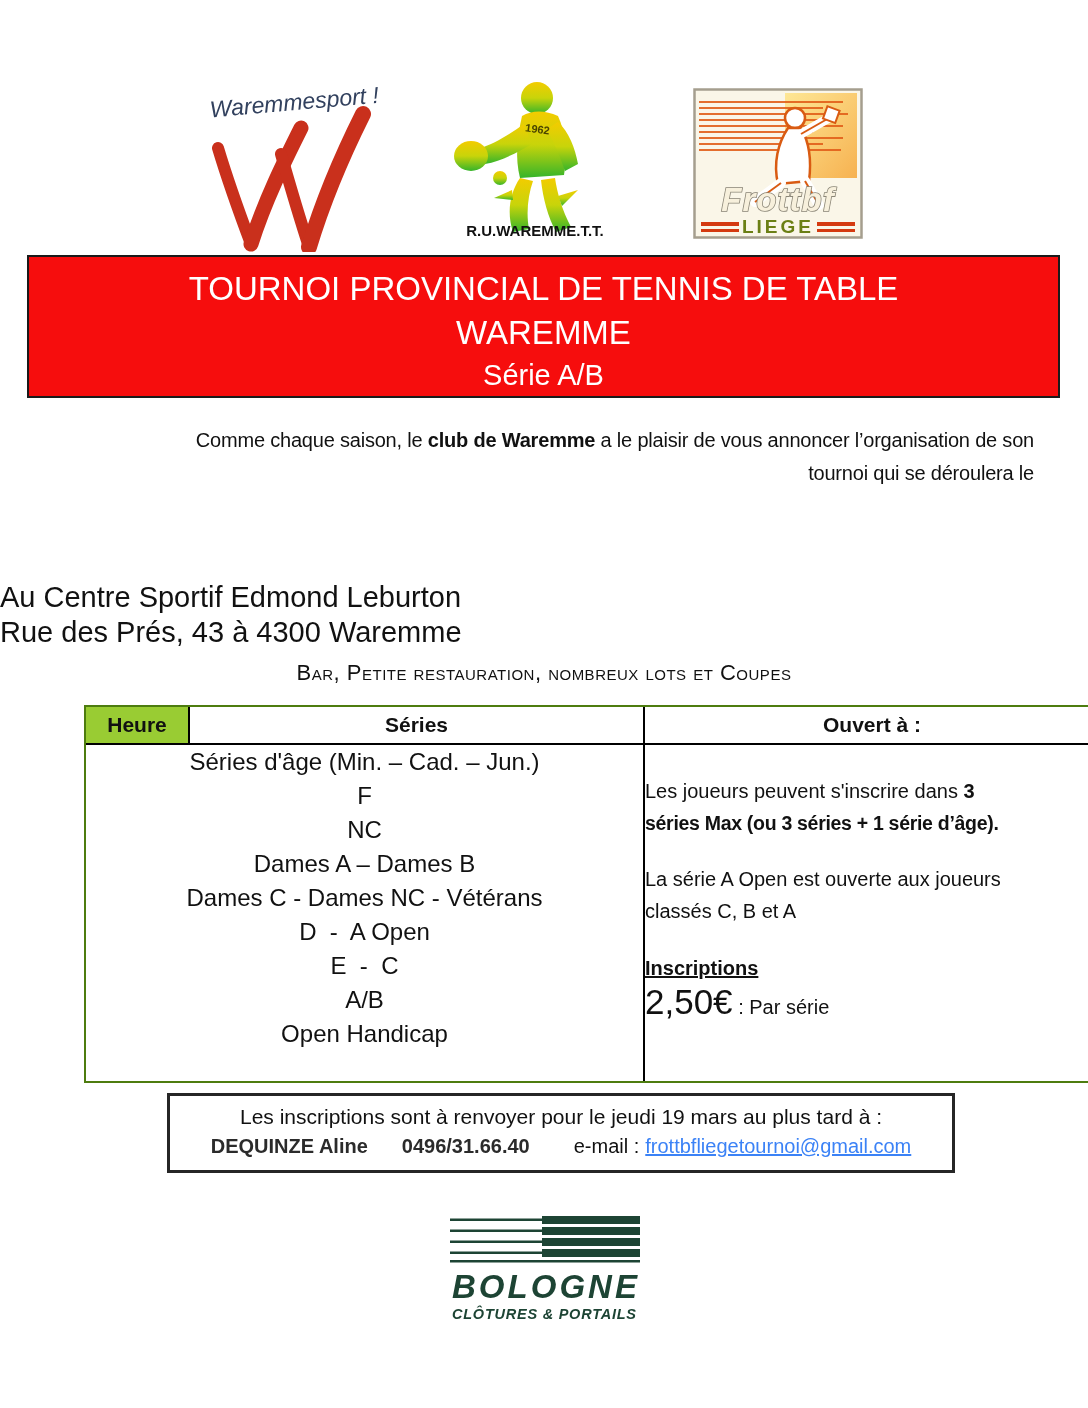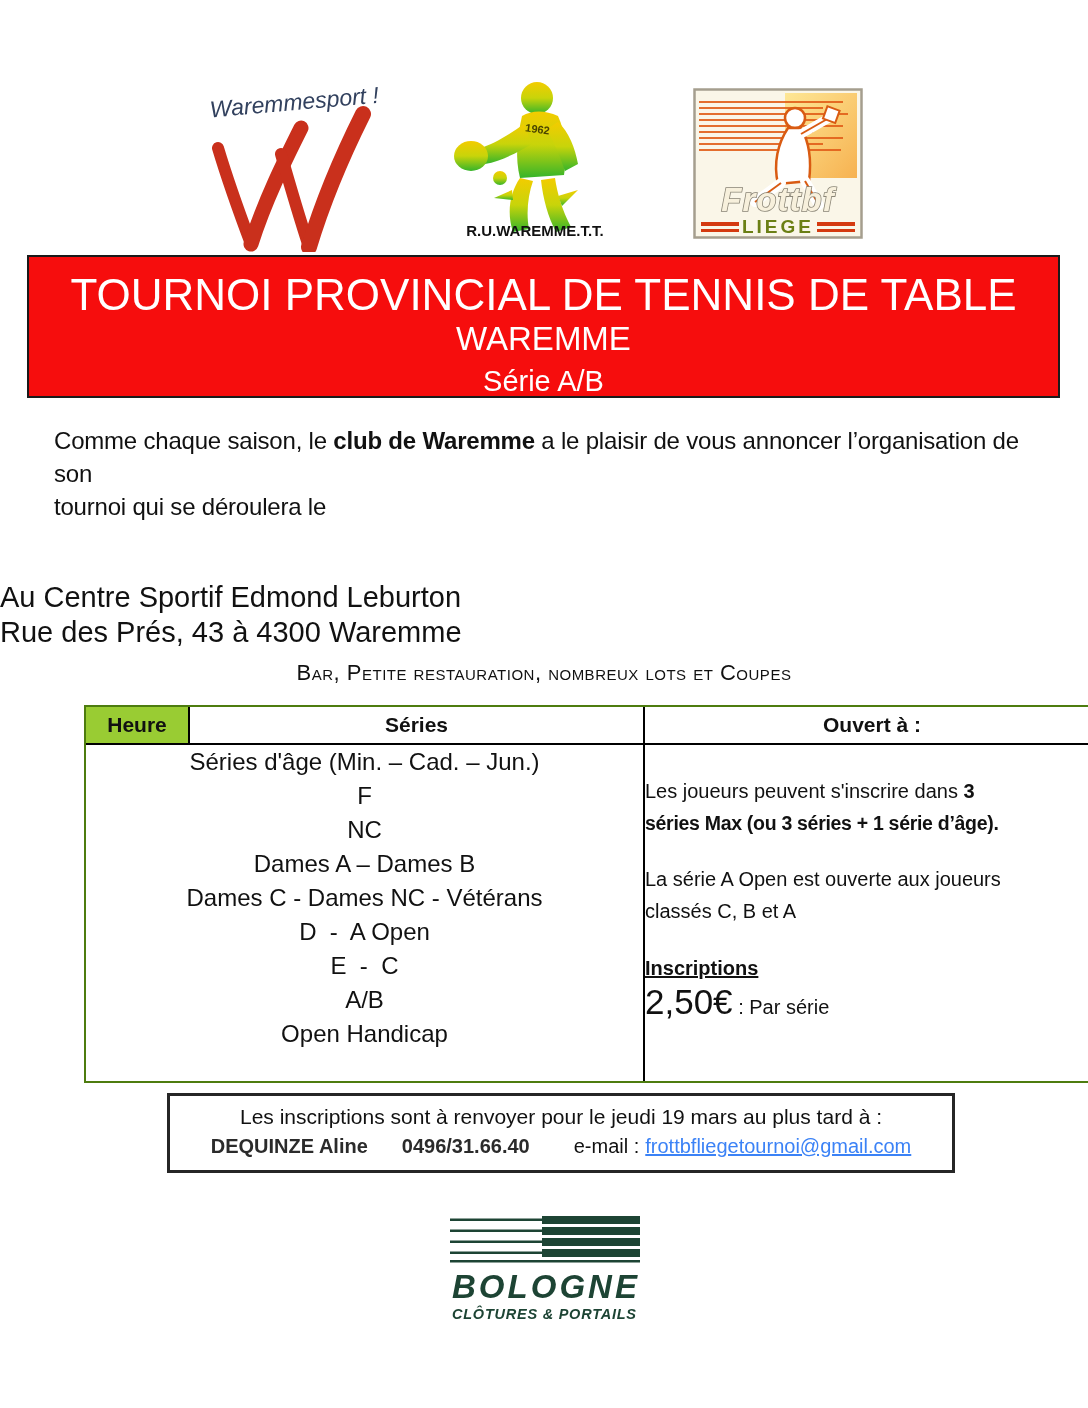--- a/index.html
+++ b/index.html
@@ -11,28 +11,28 @@
   .logo { position:absolute; }
   .logo-waremmesport { left:193px; top:80px; }
   .logo-player       { left:440px; top:78px; }
   .logo-frottbf      { left:693px; top:88px; }
 
   
   .banner {
     position:absolute; left:27px; top:255px; width:1029px; height:139px;
     background:#F60D0D; border:2px solid #1a1a1a; color:#fff; text-align:center;
   }
-  .banner .l1 { padding-top:16px; font-size:44px; line-height:44px; }
+  .banner .l1 { padding-top:10px; font-size:33px; line-height:44px; }
   .banner .l2 { font-size:33px; line-height:44px; }
   .banner .l3 { font-size:29px; line-height:40px; }
 
   
   .intro {
-    position:absolute; left:54px; top:424px; width:980px; text-align:left;
-    font-size:24px; line-height:33px; letter-spacing:-0.2px;
+    position:absolute; left:54px; top:424px; width:980px; text-align:right;
+    font-size:20px; line-height:33px; letter-spacing:-0.2px;
   }
   .b { font-weight:bold; }
 
   
   .date-heading {
     position:absolute; left:0; top:504px; width:100%; text-align:center;
     font-size:38px; font-weight:bold; letter-spacing:1px;
   }
 
   

